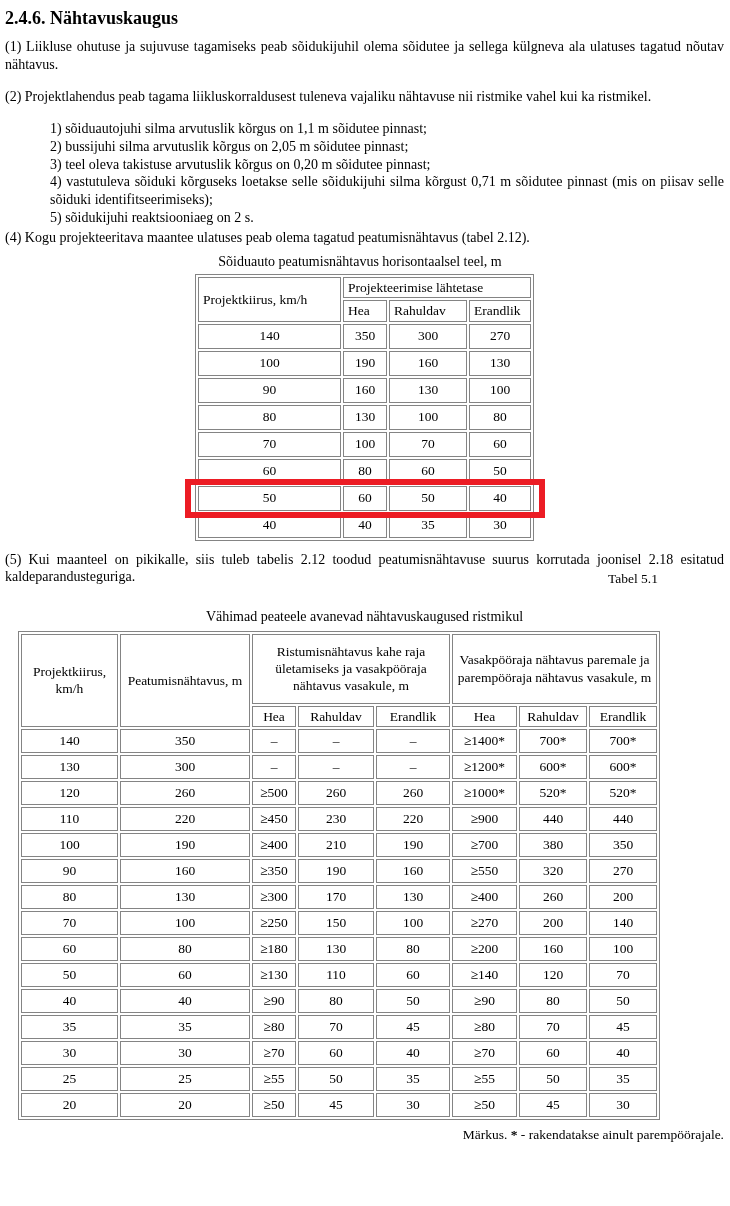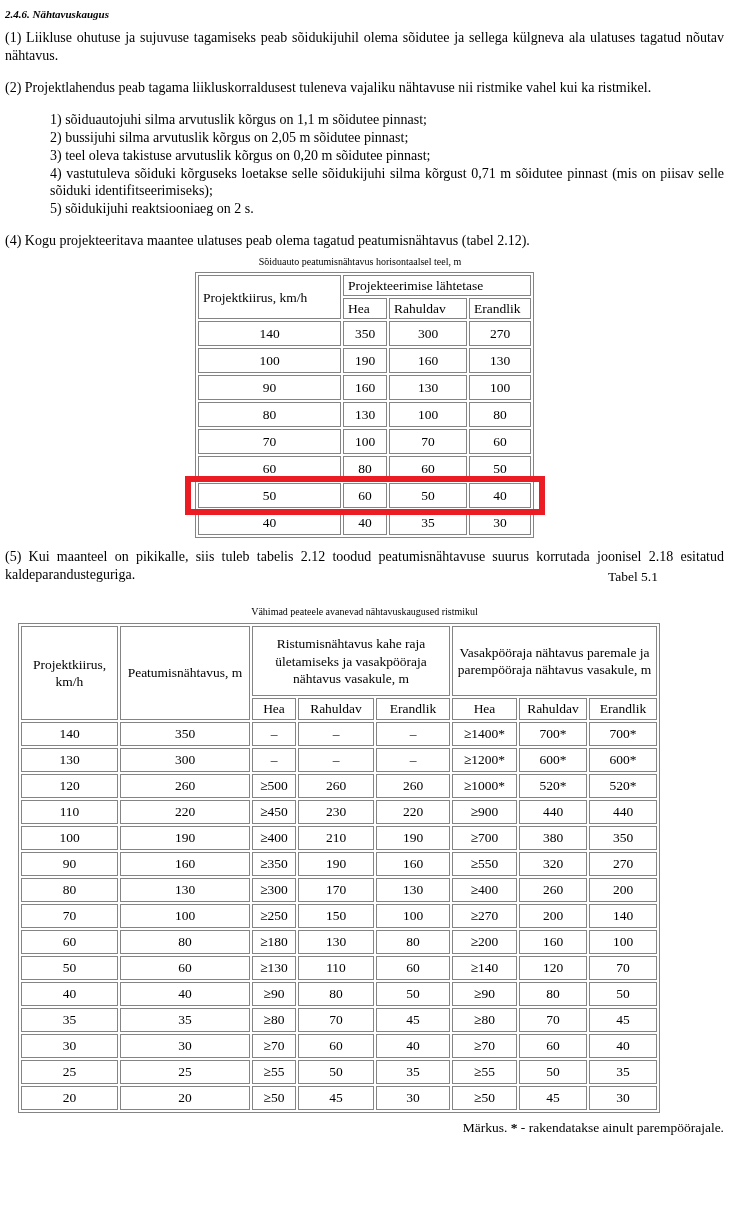--- a/index.html
+++ b/index.html
@@ -6,46 +6,45 @@
   body {
     width: 730px;
     font-family: "Liberation Serif", "DejaVu Serif", serif;
     color: #000000;
     font-size: 14px;
     line-height: 1.28;
   }
   .page { padding: 5px 6px 8px 5px; }
 
   h3.heading {
-    font-size: 11px;
+    font-size: 18px;
     font-weight: bold;
-    font-style: italic;
     margin: 2px 0 8px 0;
   }
   p.para {
     margin: 0 0 14px 0;
     text-align: justify;
   }
   p.para.tight { margin-bottom: 2px; }
   .list-item {
     margin: 0 0 0 45px;
     text-align: justify;
   }
-  .list-block { margin-bottom: 14px; }
+  .list-block { margin-bottom: 2px; }
 
   .table-label {
     text-align: right;
     margin: 0 48px 0 0;
     font-size: 13.5px;
   }
   .table-label.t51 { margin-right: 66px; margin-top: -16px; }
   .table-caption {
     text-align: center;
     margin: 0 0 3px 0;
-    font-size: 10px;
+    font-size: 14px;
   }
   .caption-212 { width: 540px; margin-left: 85px; }
 
   table { border-collapse: separate; border-spacing: 2px; border: 1px solid #848484; }
   td, th { border: 1px solid #848484; font-weight: normal; font-size: 13.5px; padding: 1px 4px; }
 
   
   .t212-wrap { position: relative; margin-left: 190px; width: 360px; }
   #t212 col.c0 { width: 143px; }
   #t212 col.c1 { width: 44px; }

